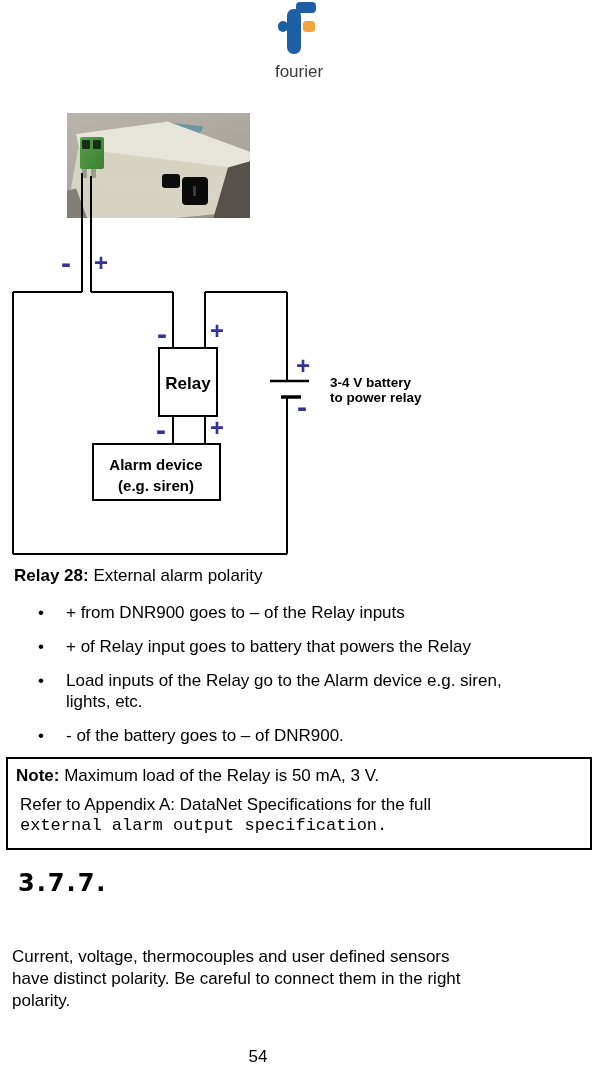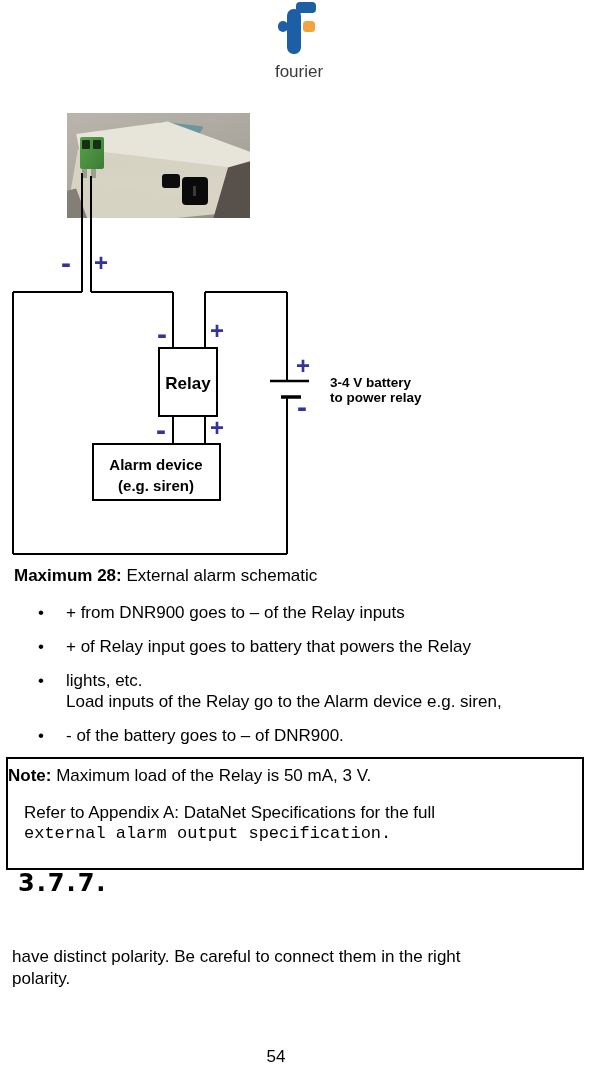--- a/index.html
+++ b/index.html
@@ -36,33 +36,33 @@
 
   
   .caption{left:14px;top:566px;font-size:17px;}
   .caption b{font-weight:bold;}
 
   .bullets{left:14px;top:602px;width:572px;}
   .bullets .item{position:relative;padding-left:52px;font-size:17px;line-height:21px;margin-bottom:13px;}
   .bullets .dot{position:absolute;left:24px;top:0;}
 
   .notebox{left:6px;top:757px;width:566px;border:2px solid #000;
-           padding:6px 8px 8px 0;font-size:17px;line-height:21px;}
+           padding:6px 8px 8px 8px;font-size:17px;line-height:21px;}
   .notebox .p1{margin:0 0 8px 0;}
-  .notebox .p2{margin:16px;}
+  .notebox .p2{margin:4px;}
   .notebox b{font-weight:bold;}
 
   .heading{left:18px;top:869px;font-family:"DejaVu Sans", sans-serif;
            font-weight:bold;font-size:24px;display:flex;}
   .heading .num{letter-spacing:2px;}
   .heading .ttl{margin-left:36px;}
 
   .bodytext{left:12px;top:946px;width:580px;font-size:17px;line-height:22px;}
 
-  .pagenum{left:0;top:1047px;width:516px;text-align:center;font-size:17px;margin-left:18px;}
+  .pagenum{left:0;top:1047px;width:516px;text-align:center;font-size:17px;}
 
   svg text{font-family:"Liberation Sans", sans-serif;}
 </style>
 </head>
 <body>
 
 <svg class="abs" style="left:245px;top:0;" width="110" height="85" viewBox="245 0 110 85">
   <g>
     <rect x="296" y="2" width="20" height="11" rx="4" fill="#1d5fa5"></rect>
     <rect x="287" y="9" width="14" height="45" rx="6.5" fill="#1d5fa5"></rect>
@@ -125,36 +125,36 @@
     <text x="162" y="344" font-size="30">-</text>
     <text x="217" y="339" font-size="24">+</text>
     <text x="161" y="440" font-size="30">-</text>
     <text x="217" y="436" font-size="24">+</text>
     <text x="303" y="374" font-size="24">+</text>
     <text x="302" y="417" font-size="30">-</text>
   </g>
 </svg>
 
 <div class="abs caption">
-  <b>Maximum 28:</b><span> External alarm schematic</span>
+  <b>Relay 28:</b><span> External alarm polarity</span>
 </div>
 
 <div class="abs bullets">
   <div class="item">
     <span class="dot">•</span>
     <div>+ from DNR900 goes to – of the Relay inputs</div>
   </div>
   <div class="item">
     <span class="dot">•</span>
     <div>+ of Relay input goes to battery that powers the Relay</div>
   </div>
   <div class="item">
     <span class="dot">•</span>
+    <div>Load inputs of the Relay go to the Alarm device e.g. siren,</div>
     <div>lights, etc.</div>
-    <div>Load inputs of the Relay go to the Alarm device e.g. siren,</div>
   </div>
   <div class="item">
     <span class="dot">•</span>
     <div>- of the battery goes to – of DNR900.</div>
   </div>
 </div>
 
 <div class="abs notebox">
   <p class="p1">
     <b>Note:</b><span> Maximum load of the Relay is 50 mA, 3 V.</span>
@@ -163,17 +163,18 @@
     <span style="display:block;">Refer to Appendix A: DataNet Specifications for the full</span>
     <span style="display:block;font-family:Liberation Mono, monospace;">external alarm output specification.</span>
   </p>
 </div>
 
 <div class="abs heading">
   <span class="num">3.7.7.</span>
 </div>
 
 <div class="abs bodytext">
+  <div>Current, voltage, thermocouples and user defined sensors</div>
   <div>have distinct polarity. Be careful to connect them in the right</div>
   <div>polarity.</div>
 </div>
 
 <div class="abs pagenum">54</div>
 
 </body></html>

